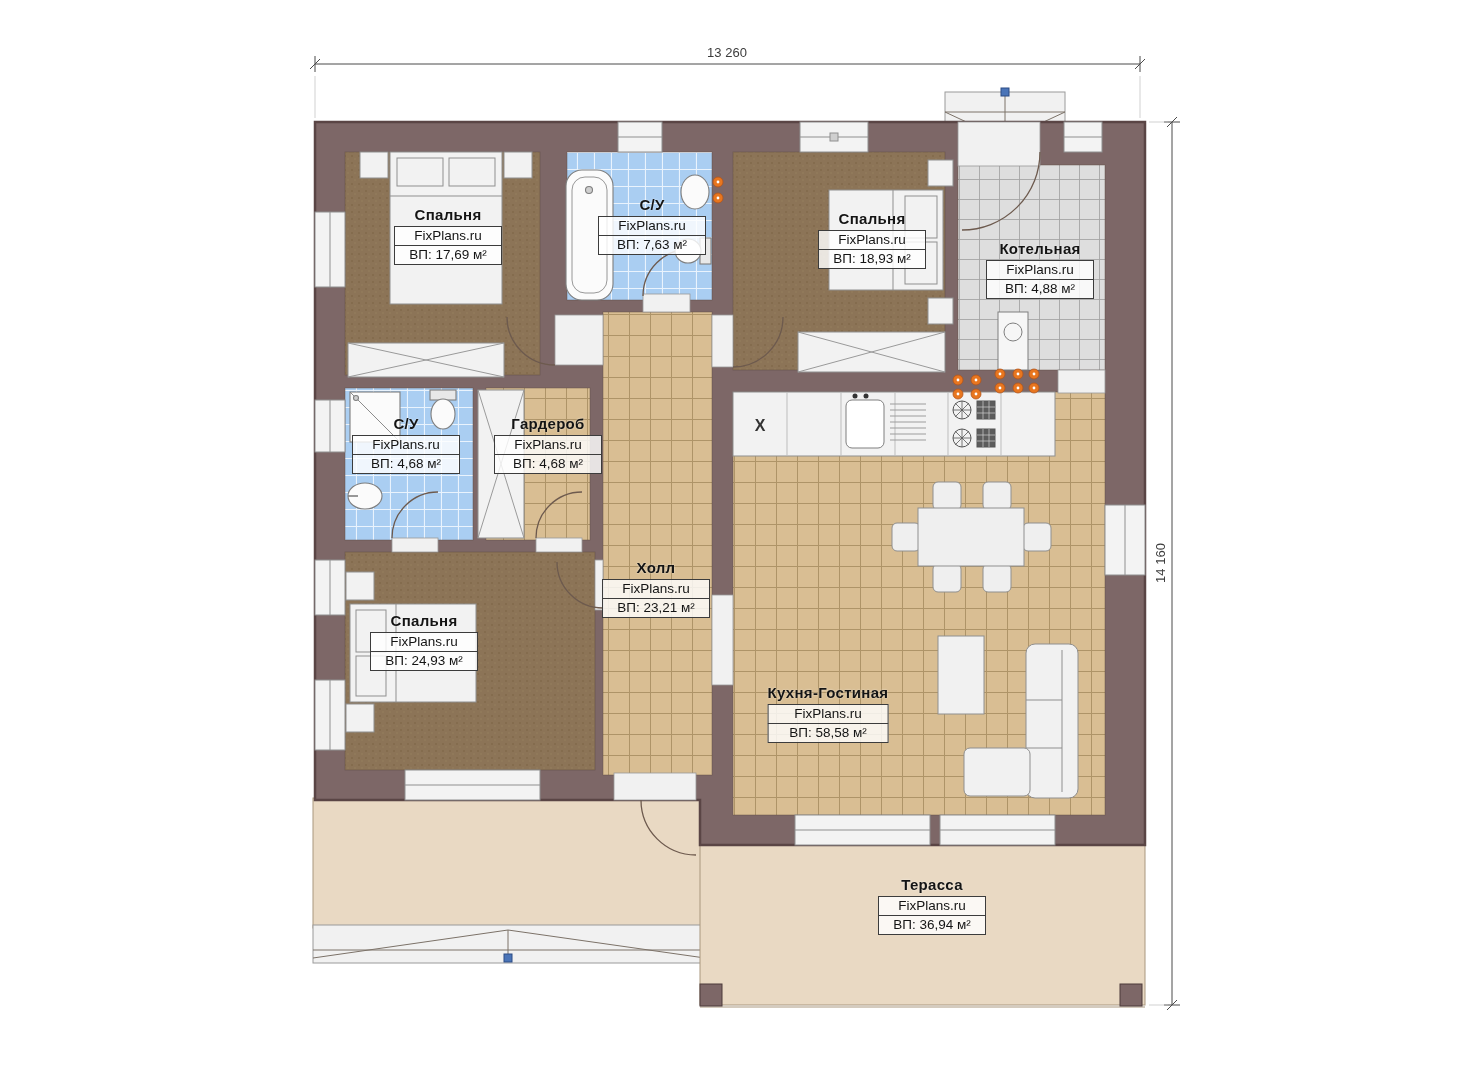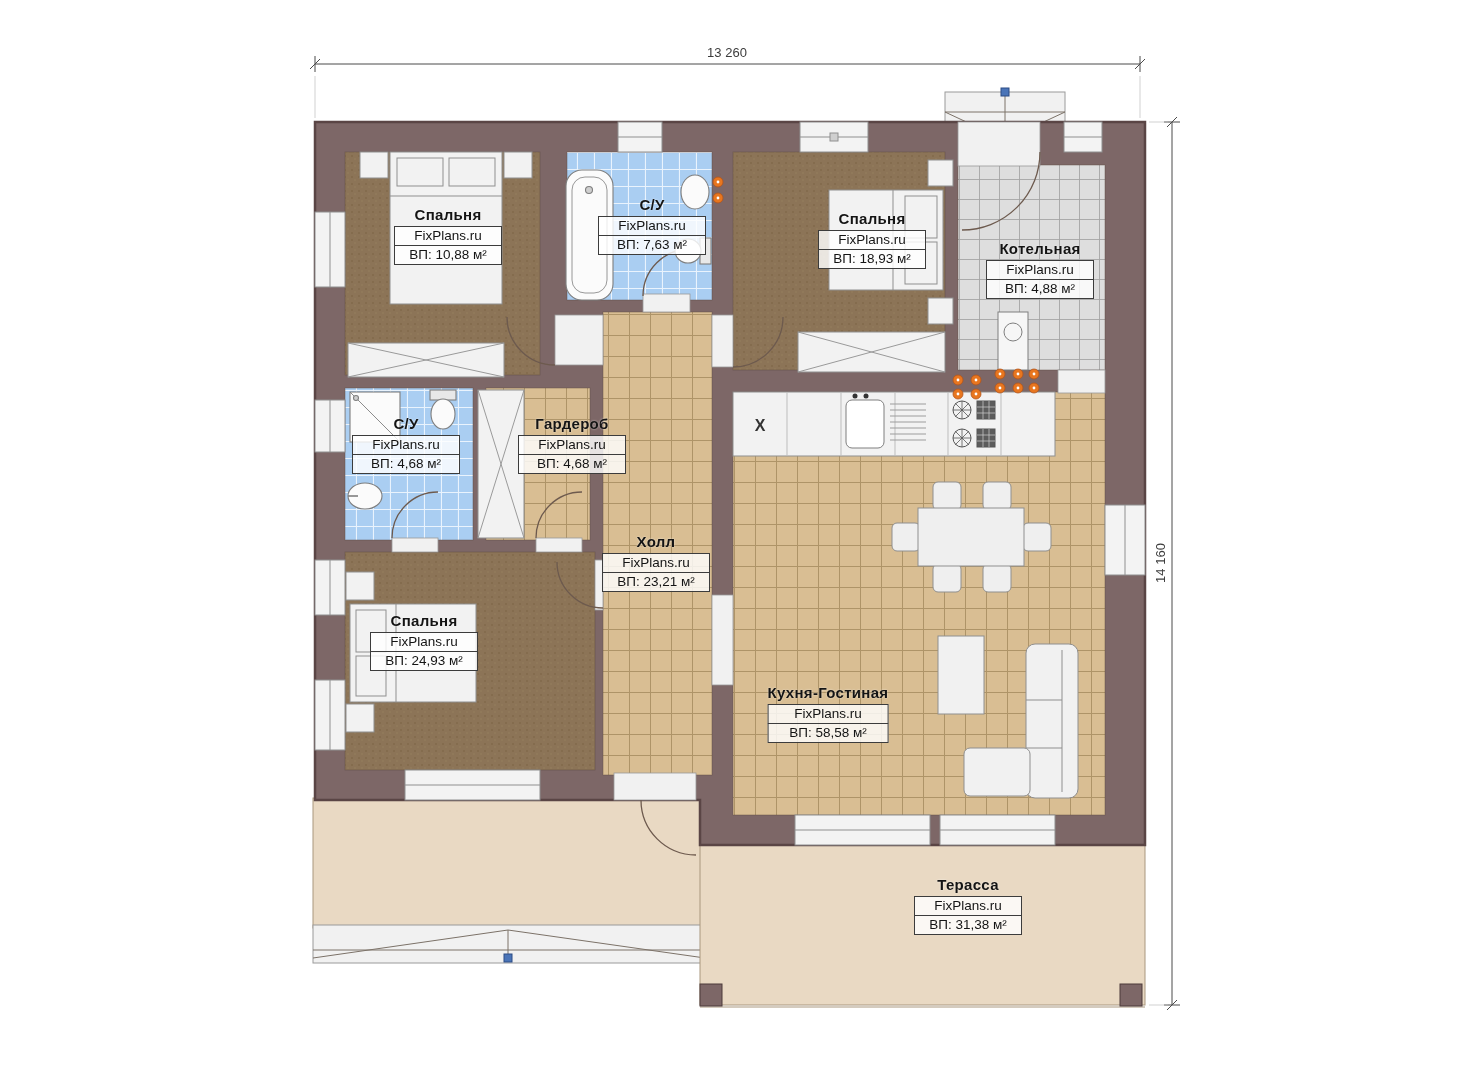--- a/index.html
+++ b/index.html
@@ -311,21 +311,21 @@
         <line x1="1167" y1="1010" x2="1177" y2="1000"></line>
     <line x1="1149" y1="122" x2="1168" y2="122" stroke="#bdbdbd" stroke-width="0.7"></line>
     <line x1="1149" y1="1005" x2="1168" y2="1005" stroke="#bdbdbd" stroke-width="0.7"></line>
     <text x="1165" y="563" text-anchor="middle" class="dim-text" stroke="none" fill="#3c3c3c" transform="rotate(-90 1165 563)">14 160</text>
   </g>
 </svg>
 
 <div class="room-label" style="left:448px;top:206px">
   <div class="room-name">Спальня</div>
   <span class="room-box">FixPlans.ru</span>
-  <span class="room-box">ВП: 10,88 м²</span>
+  <span class="room-box">ВП: 17,69 м²</span>
 </div>
 <div class="room-label" style="left:652px;top:196px">
   <div class="room-name">С/У</div>
   <span class="room-box">FixPlans.ru</span>
   <span class="room-box">ВП: 7,63 м²</span>
 </div>
 <div class="room-label" style="left:872px;top:210px">
   <div class="room-name">Спальня</div>
   <span class="room-box">FixPlans.ru</span>
   <span class="room-box">ВП: 18,93 м²</span>
@@ -333,39 +333,39 @@
 <div class="room-label" style="left:1040px;top:240px">
   <div class="room-name">Котельная</div>
   <span class="room-box">FixPlans.ru</span>
   <span class="room-box">ВП: 4,88 м²</span>
 </div>
 <div class="room-label" style="left:406px;top:415px">
   <div class="room-name">С/У</div>
   <span class="room-box">FixPlans.ru</span>
   <span class="room-box">ВП: 4,68 м²</span>
 </div>
-<div class="room-label" style="left:572px;top:415px">
+<div class="room-label" style="left:548px;top:415px">
   <div class="room-name">Гардероб</div>
   <span class="room-box">FixPlans.ru</span>
   <span class="room-box">ВП: 4,68 м²</span>
 </div>
-<div class="room-label" style="left:656px;top:533px">
+<div class="room-label" style="left:656px;top:559px">
   <div class="room-name">Холл</div>
   <span class="room-box">FixPlans.ru</span>
   <span class="room-box">ВП: 23,21 м²</span>
 </div>
 <div class="room-label" style="left:424px;top:612px">
   <div class="room-name">Спальня</div>
   <span class="room-box">FixPlans.ru</span>
   <span class="room-box">ВП: 24,93 м²</span>
 </div>
 <div class="room-label" style="left:828px;top:684px">
   <div class="room-name">Кухня-Гостиная</div>
   <span class="room-box">FixPlans.ru</span>
   <span class="room-box">ВП: 58,58 м²</span>
 </div>
-<div class="room-label" style="left:968px;top:876px">
+<div class="room-label" style="left:932px;top:876px">
   <div class="room-name">Терасса</div>
   <span class="room-box">FixPlans.ru</span>
-  <span class="room-box">ВП: 31,38 м²</span>
+  <span class="room-box">ВП: 36,94 м²</span>
 </div>
 
 </div>
 
 </body></html>

